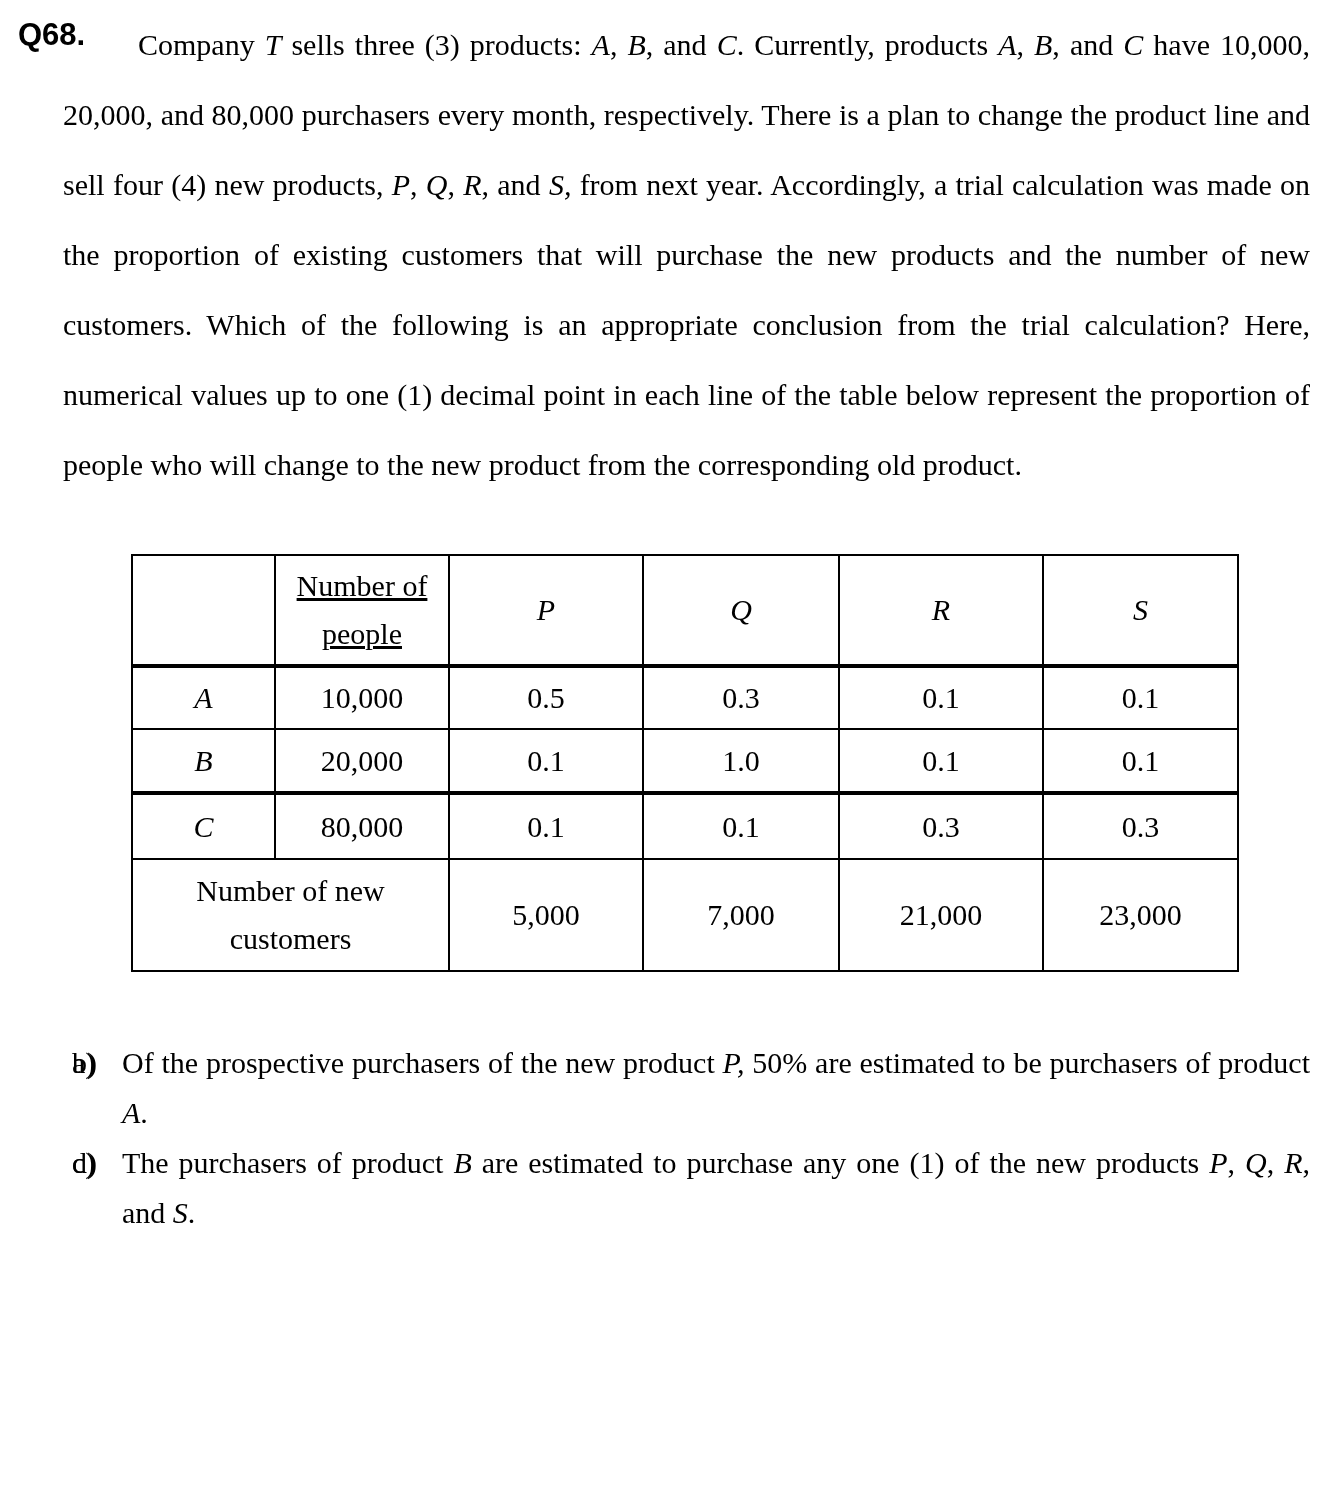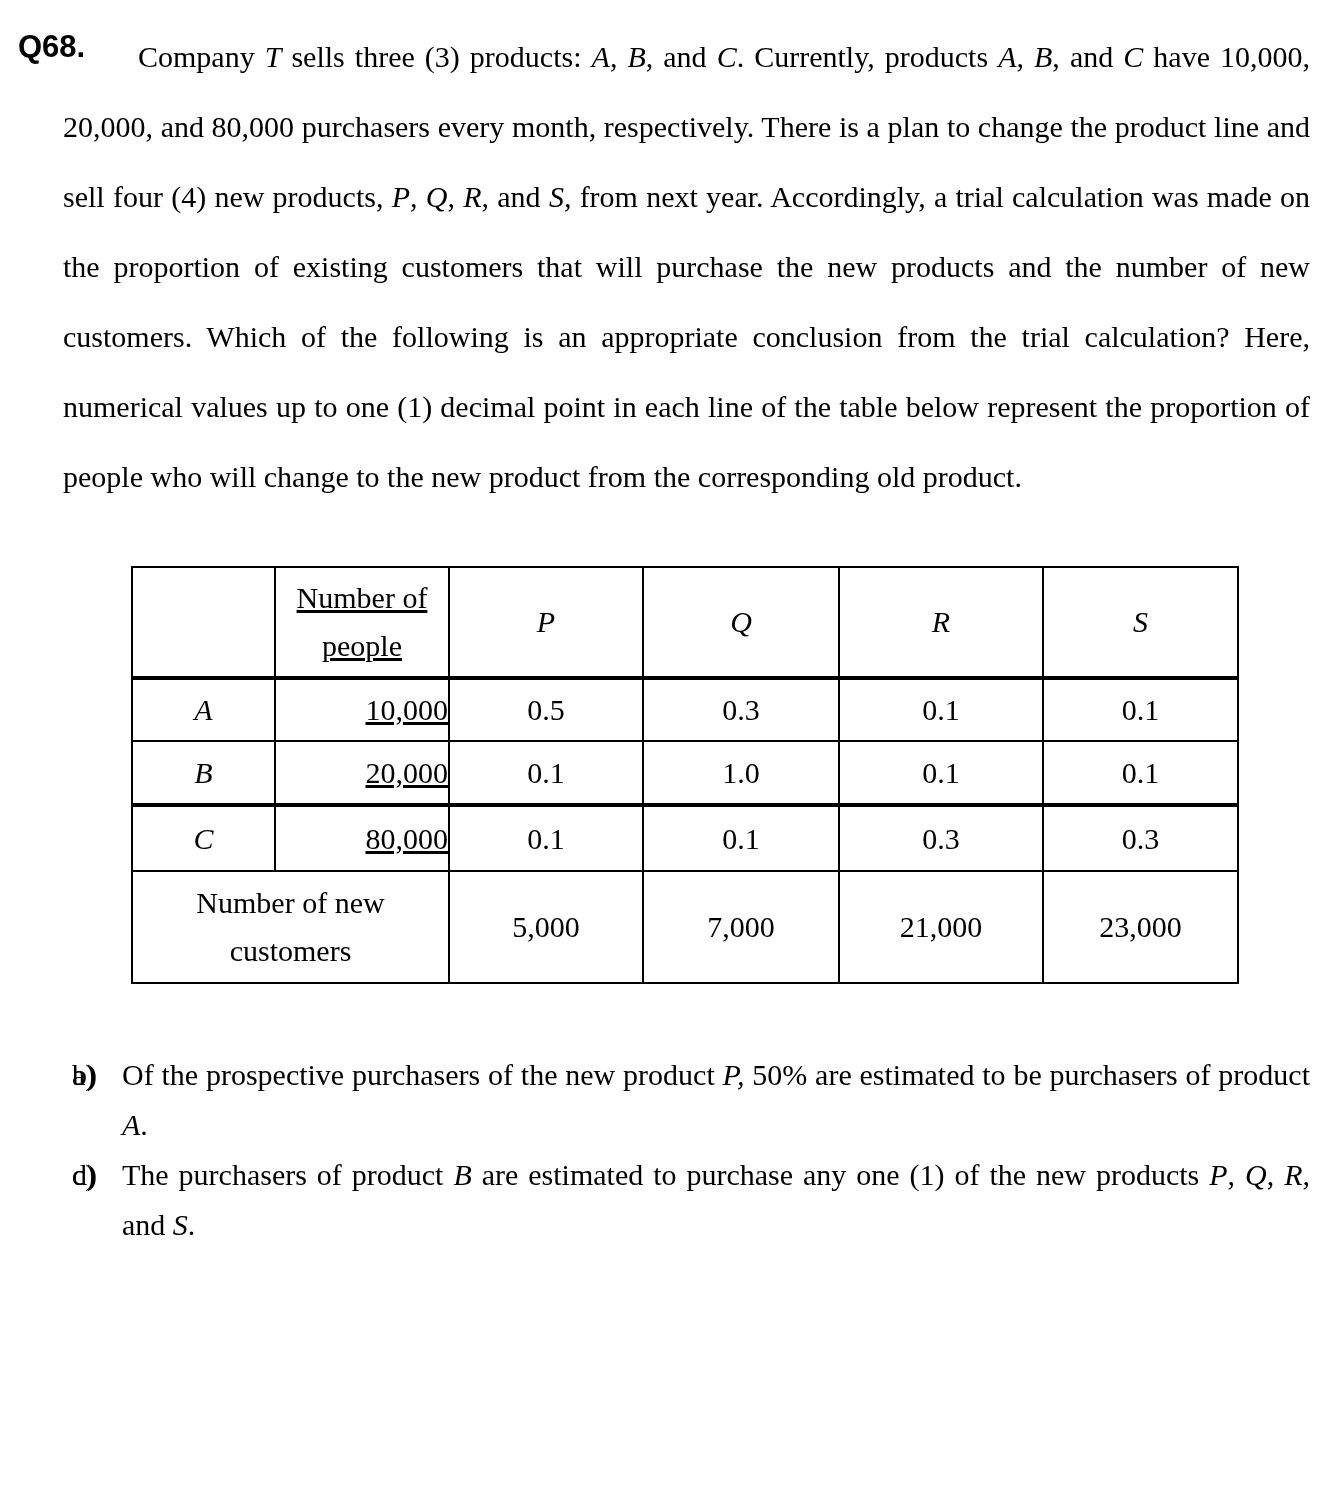--- a/index.html
+++ b/index.html
@@ -16,21 +16,21 @@
     position: relative;
     overflow: hidden;
   }
   .page {
     position: relative;
     padding-top: 10px;
   }
   
   .question {
     position: relative;
-    margin: 12px 20px 0 63px;
+    margin: 0 20px 0 63px;
   }
   .qnum {
     position: absolute;
     left: -45px;
     top: 0;
     font-family: "Liberation Sans", sans-serif;
     font-weight: bold;
     font-size: 31px;
     line-height: 50px;
   }
@@ -71,22 +71,21 @@
   }
   td.people-h {
     text-align: center;
     text-decoration: underline;
   }
   td.rlabel {
     text-align: center;
     font-style: italic;
   }
   td.people {
-    text-align: right;
-    text-decoration: underline;
+    text-align: center;
   }
   td.val {
     text-align: center;
     padding-right: 10px;
     margin-left: 12px;
   }
   td.sumlabel {
     text-align: center;
   }
   tr.r-data td   { height: 60px; }

